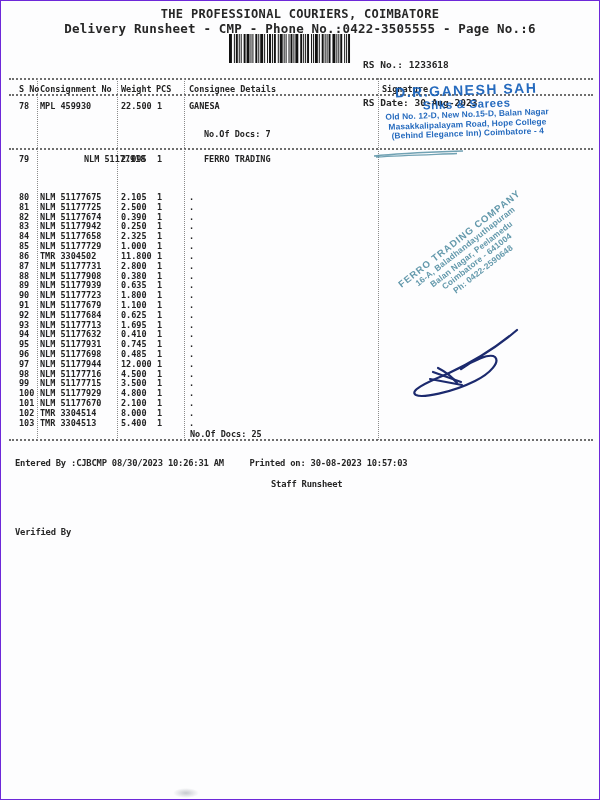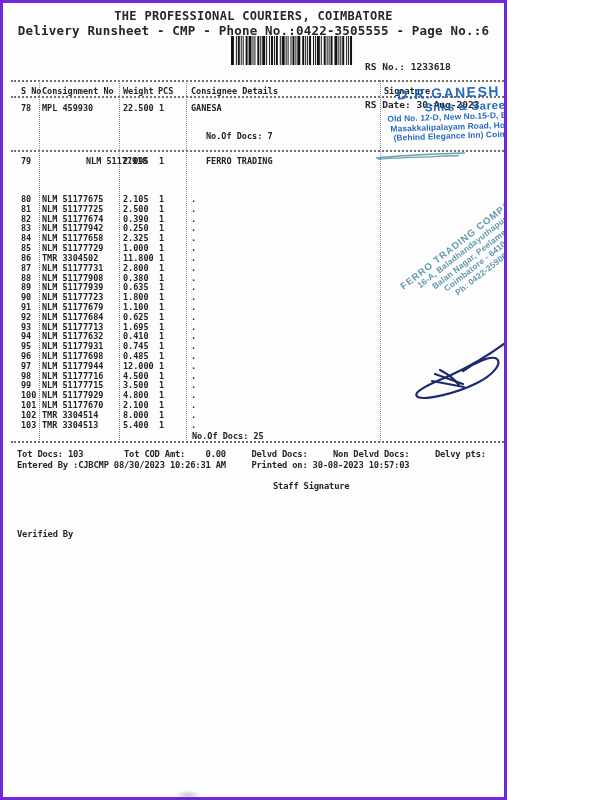--- a/index.html
+++ b/index.html
@@ -1,18 +1,18 @@
 <!DOCTYPE html>
 <html style="--ganesh: #1a63bb; --ferro: #4e8ba0; --sig: #1c2a6e;"><head>
 <meta charset="utf-8">
 <style>
   html,body{margin:0;padding:0;background:#ffffff;}
   #page{
-    position:relative;width:507px;height:800px;box-sizing:border-box;
-    background:#fdfdfe;border:3px solid #6d28d9;overflow:hidden;
+    position:relative;width:600px;height:800px;box-sizing:border-box;
+    background:#fdfdfe;border:1px solid #6d28d9;overflow:hidden;
     font-family:"DejaVu Sans Mono",monospace;color:#232323;
   }
   .abs{position:absolute;}
   .mono{font-family:"DejaVu Sans Mono",monospace;font-weight:700;color:#262626;}
   .center{width:100%;text-align:center;}
   .t1{font-size:12px;letter-spacing:.3px;}
   .t2{font-size:12.5px;letter-spacing:.2px;}
   .info{font-size:9.5px;line-height:12.6px;white-space:pre;}
   .hline{border-top:2px dotted #6e6e6e;height:0;left:8px;width:584px;}
   .vline{border-left:1px dotted #8a8a8a;width:0;top:77px;height:362px;}
@@ -296,24 +296,23 @@
         <span class="c-sno">103</span>
         <span class="c-con">TMR 3304513</span>
         <span class="c-wt">5.400</span>
         <span class="c-pcs">1</span>
         <span class="c-cd">.</span>
       </div>
     </div>
 
   <div class="cell" style="left:189px;top:428px;">No.Of Docs: 25</div>
 
-  <div class="abs mono foot" style="left:14px;top:446px;">Tot Docs: 103        Tot COD Amt:    0.00     Delvd Docs:     Non Delvd Docs:     Delvy pts:</div>
   <div class="abs mono foot" style="left:14px;top:457px;">Entered By :CJBCMP 08/30/2023 10:26:31 AM     Printed on: 30-08-2023 10:57:03</div>
   <div class="abs mono foot" style="left:14px;top:478px;margin-top:48px;">Verified By</div>
-  <div class="abs mono foot" style="left:270px;top:478px;">Staff Signature</div>
+  <div class="abs mono foot" style="left:270px;top:478px;">Staff Runsheet</div>
 
   <div id="ganesh" class="abs stamp">
     <div class="g1">D.R.GANESH SAH</div>
     <div class="g2">Silks &amp; Sarees</div>
     <div class="g3">Old No. 12-D, New No.15-D, Balan Nagar</div>
     <div class="g3">Masakkalipalayam Road, Hope College</div>
     <div class="g3">(Behind Elegance Inn) Coimbatore - 4</div>
   </div>
   <svg id="gunder" class="abs" width="92" height="8" viewBox="0 0 92 8">
     <path d="M1,6 C28,3 62,2 90,1 M3,7 C30,5.5 60,4.5 84,3.5" stroke="var(--ferro,#4e8ba0)" stroke-width="1.4" fill="none" opacity="0.8"></path>

